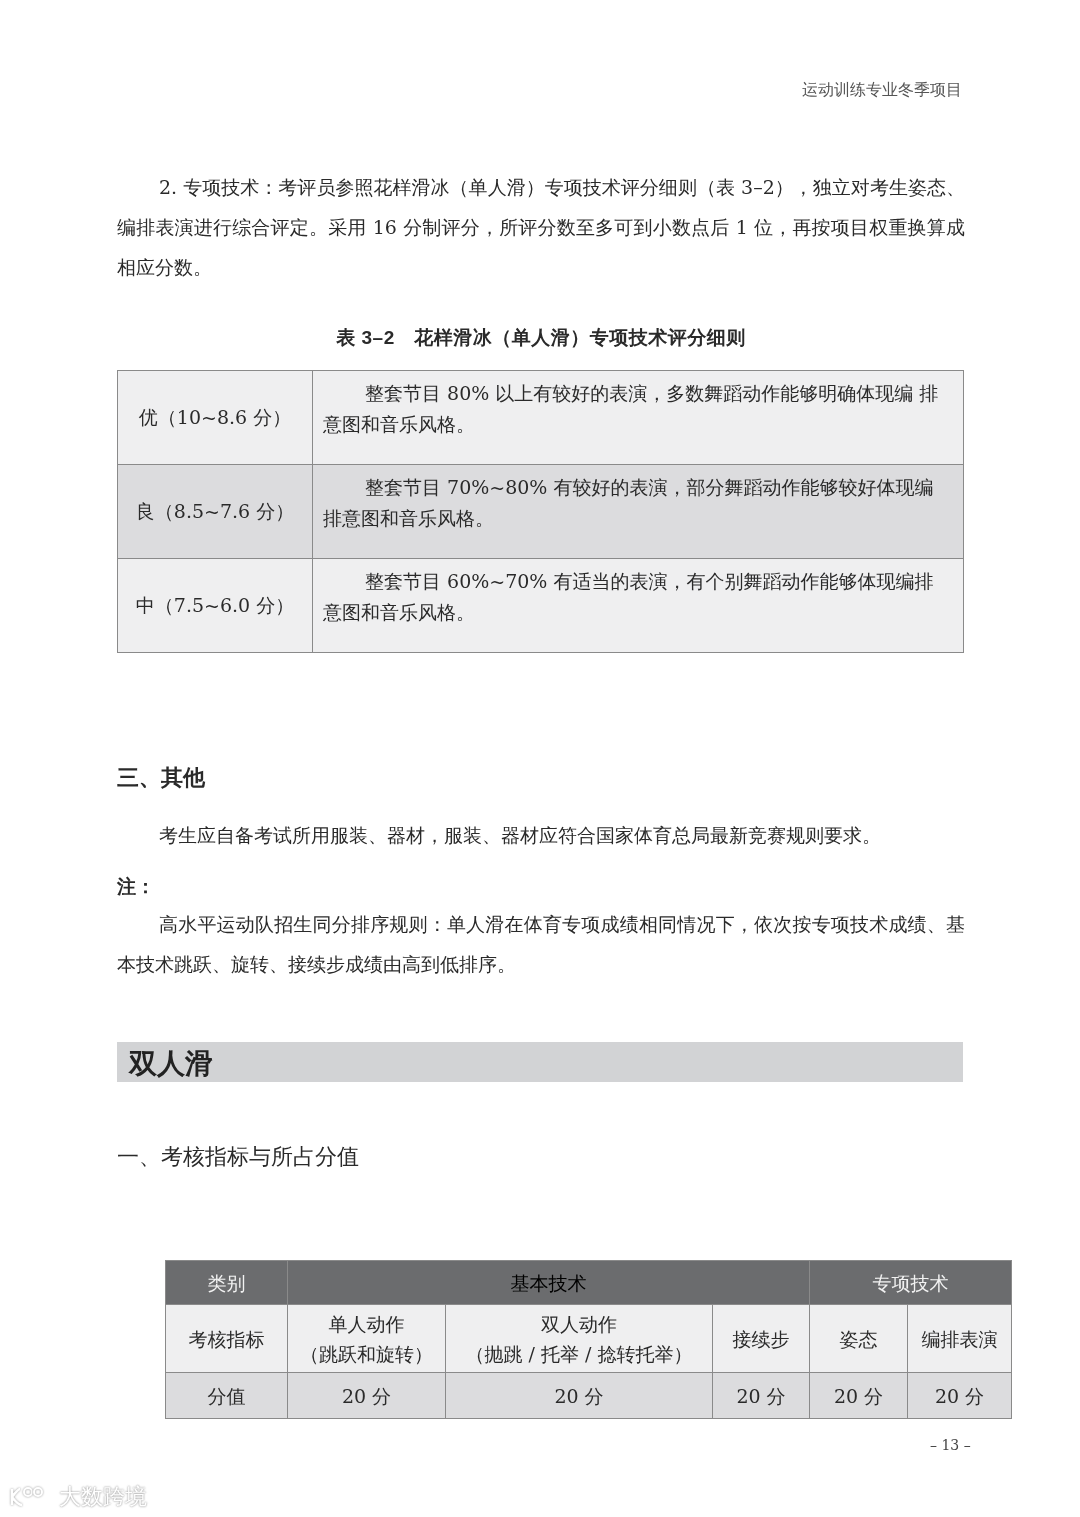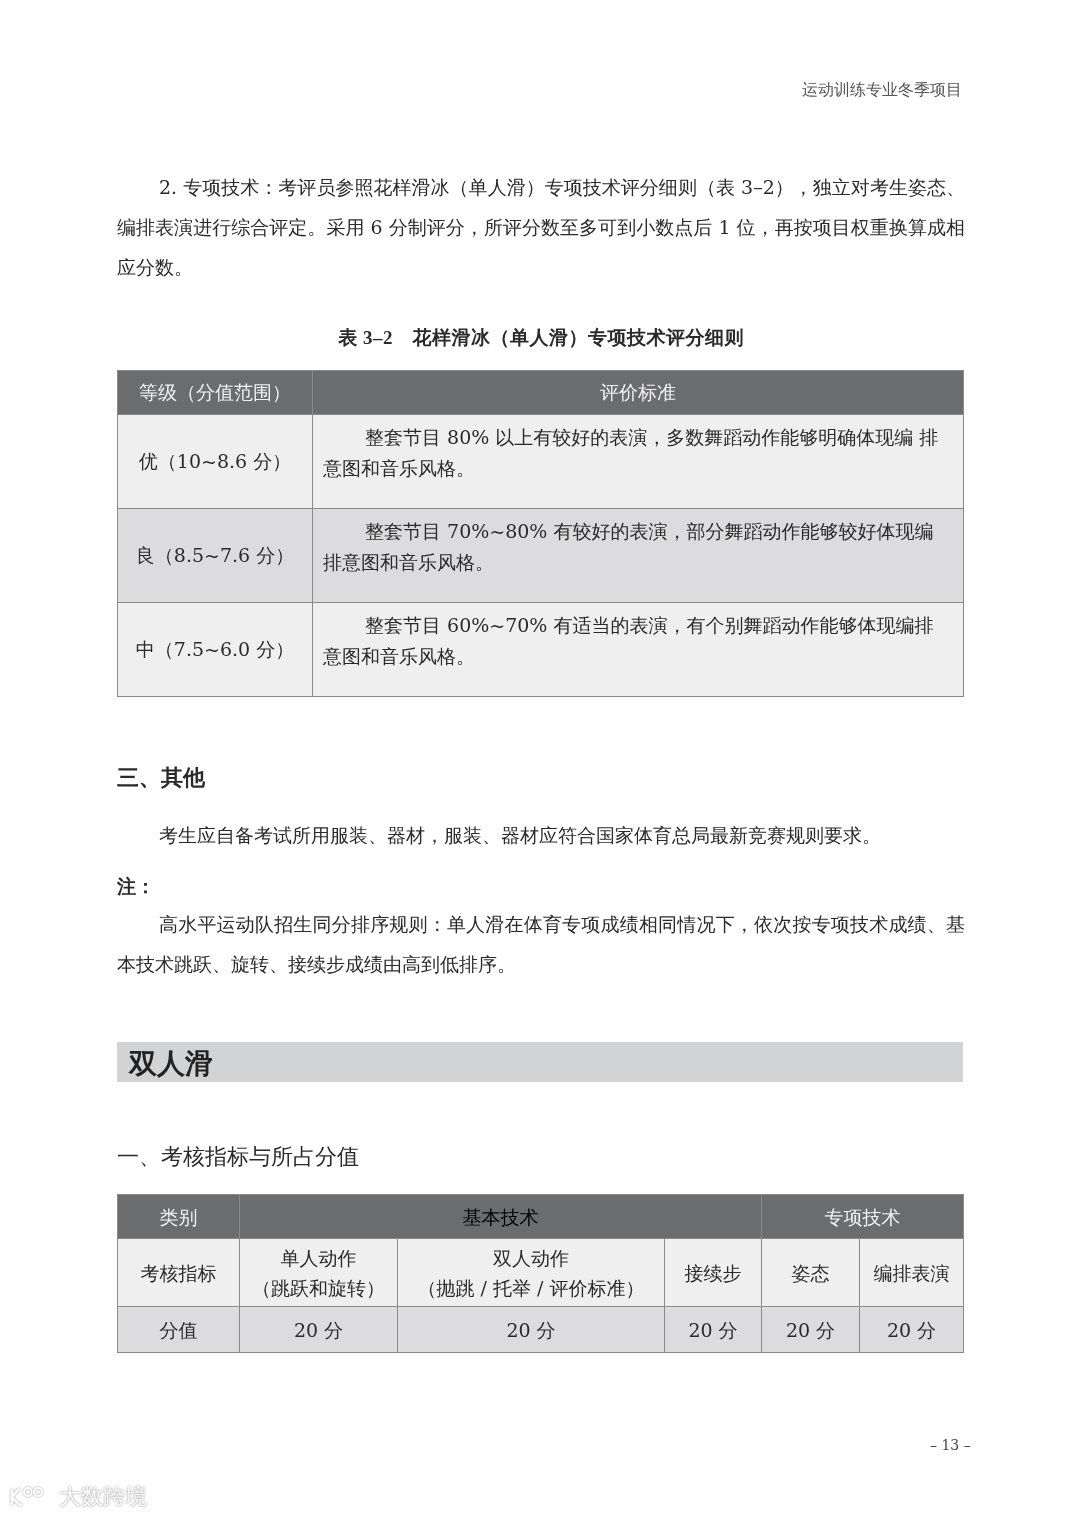--- a/index.html
+++ b/index.html
@@ -13,21 +13,21 @@
     font-size: 16px; color: #555;
   }
   .para {
     position: absolute; left: 117px; width: 848px;
     font-size: 19px; line-height: 40px; color: #2a2a2a;
     text-align: justify;
   }
   .indent { text-indent: 42px; }
   .table-caption {
     position: absolute; left: 117px; width: 848px; top: 325px;
-    text-align: center; font-family: Liberation Serif, serif;
+    text-align: center; font-family: Liberation Sans, sans-serif;
     font-weight: bold; font-size: 19px; color: #2a2a2a; letter-spacing: 0.5px;
   }
   table { border-collapse: collapse; position: absolute; left: 117px; width: 847px; }
   td, th { border: 1px solid #8a8a8a; font-weight: normal; }
   .hdr { background: #6b6c6e; color: #f2f2f2; font-size: 19px; height: 44px; text-align: center; }
   .row-light { background: #efeff0; }
   .row-dark { background: #dcdcde; }
   #score-table td { font-size: 19px; color: #2a2a2a; }
   #score-table .grade { text-align: center; width: 192px; margin-top: 20px; }
   #score-table .crit { padding: 6px 12px 24px 10px; line-height: 31px; text-indent: 42px; height: 63px; }
@@ -46,30 +46,26 @@
     font-size: 22px; color: #ffffff; text-shadow: 0 0 2px #aaa, 0 0 2px #aaa;
     display: flex; align-items: center; gap: 13px;
   }
   .wm-logo { width: 38px; height: 24px; }
 </style>
 </head>
 <body>
 
 <div class="running-header">运动训练专业冬季项目</div>
 
-<div class="para indent" style="top:167px;">2. 专项技术：考评员参照花样滑冰（单人滑）专项技术评分细则（表 3–2），独立对考生姿态、编排表演进行综合评定。采用 6 分制评分，所评分数至多可到小数点后 1 位，再按项目权重换算成相应分数。</div>
+<div class="para indent" style="top:167px;">2. 专项技术：考评员参照花样滑冰（单人滑）专项技术评分细则（表 3–2），独立对考生姿态、编排表演进行综合评定。采用 16 分制评分，所评分数至多可到小数点后 1 位，再按项目权重换算成相应分数。</div>
 
 <div class="table-caption">表 3–2　花样滑冰（单人滑）专项技术评分细则</div>
 
 <table id="score-table" style="top:370px;">
   <tbody>
-      <tr class="hdr">
-    <th style="font-size:19px;">等级（分值范围）</th>
-    <th style="font-size:19px;">评价标准</th>
-  </tr>
   <tr class="row-light">
     <td class="grade">优（10~8.6 分）</td>
     <td class="crit">整套节目 80% 以上有较好的表演，多数舞蹈动作能够明确体现编 排意图和音乐风格。</td>
   </tr>
   <tr class="row-dark">
     <td class="grade">良（8.5~7.6 分）</td>
     <td class="crit">整套节目 70%~80% 有较好的表演，部分舞蹈动作能够较好体现编排意图和音乐风格。</td>
   </tr>
   <tr class="row-light">
     <td class="grade">中（7.5~6.0 分）</td>
@@ -85,36 +81,36 @@
 <div class="para" style="top:866px; font-weight:bold;">注：</div>
 
 <div class="para indent" style="top:904px;">高水平运动队招生同分排序规则：单人滑在体育专项成绩相同情况下，依次按专项技术成绩、基本技术跳跃、旋转、接续步成绩由高到低排序。</div>
 
 <div class="banner">
   <span>双人滑</span>
 </div>
 
 <div class="section-h" style="top:1142px; font-weight:normal;">一、考核指标与所占分值</div>
 
-<table id="index-table" style="top:1194px;">
+<table id="index-table" style="top:1260px;margin-left:48px;">
   <tbody>
       <tr class="hdr">
     <td style="width:119px; color:#f2f2f2;">类别</td>
     <td colspan="3" style="color:#000000;">基本技术</td>
     <td colspan="2" style="color:#f2f2f2;">专项技术</td>
   </tr>
   <tr class="row-light" style="height:68px;">
     <td>考核指标</td>
     <td style="width:155px;">
       <div>单人动作</div>
       <div>（跳跃和旋转）</div>
     </td>
     <td style="width:264px;">
       <div>双人动作</div>
-      <div>（抛跳 / 托举 / 评价标准）</div>
+      <div>（抛跳 / 托举 / 捻转托举）</div>
     </td>
     <td style="width:94px;">接续步</td>
     <td style="width:95px;">姿态</td>
     <td>编排表演</td>
   </tr>
   <tr class="row-dark" style="height:46px;">
     <td>分值</td>
     <td>20 分</td>
     <td>20 分</td>
     <td>20 分</td>

